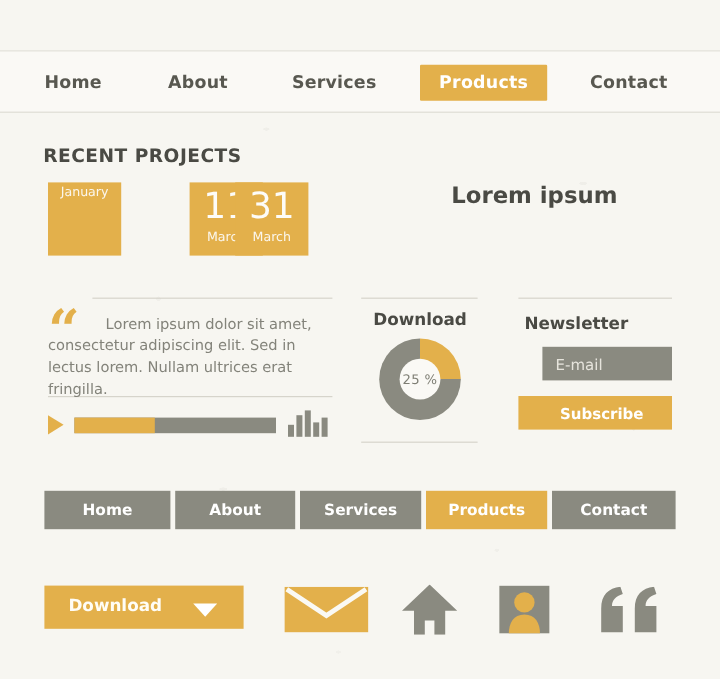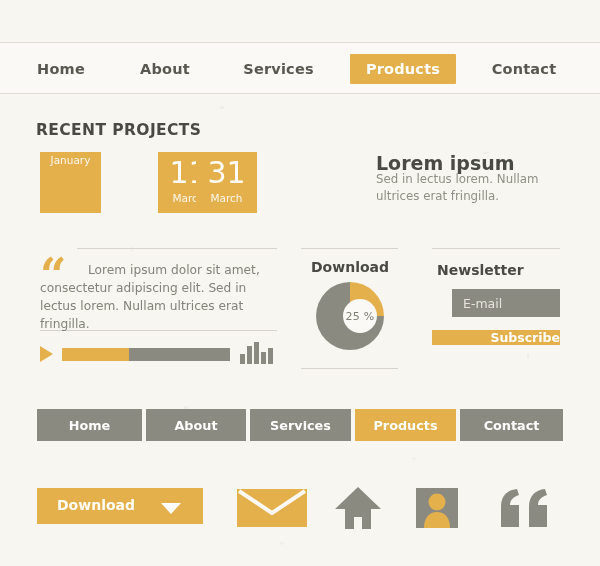--- a/index.html
+++ b/index.html
@@ -118,42 +118,42 @@
 
   
   .donut-label {
     position: absolute; left: 311px; top: 259px;
     font-size: 14px; font-weight: bold; color: #4a4a44;
   }
   .donut-wrap {
     position: absolute; left: 316px; top: 282px; width: 68px; height: 68px;
   }
   .donut-hole {
-    position: absolute; left: 27px; top: 17px; width: 34px; height: 34px;
+    position: absolute; left: 17px; top: 17px; width: 34px; height: 34px;
     border-radius: 50%; background: #faf9f5;
     display: flex; align-items: center; justify-content: center;
   }
   .donut-pct { font-size: 11px; color: #7e7e74; letter-spacing: .3px; }
 
   
   .nl-label {
     position: absolute; left: 437px; top: 262px;
     font-size: 14px; font-weight: bold; color: #4a4a44;
   }
   .nl-input {
     position: absolute; left: 452px; top: 289px; width: 108px; height: 28px;
     background: #8a8a80; border: none; color: #e6e4dc;
     font-size: 12.5px; font-family: inherit; padding-left: 11px;
   }
   .nl-input::placeholder { color: #e6e4dc; opacity: 1; }
   .nl-btn {
-    position: absolute; left: 432px; top: 330px; width: 128px; height: 15px;
+    position: absolute; left: 432px; top: 330px; width: 128px; height: 28px;
     background: #e3b04b; border: none; color: #ffffff;
     font-size: 12.5px; font-weight: bold; font-family: inherit;
-    text-align: right; padding-left: 11px; cursor: pointer;
+    text-align: center; padding-left: 11px; cursor: pointer;
   }
 
   
   .btn-row-item {
     position: absolute; top: 409px; height: 32px;
     display: flex; align-items: center; justify-content: center;
     background: #8a8a80; color: #ffffff;
     font-size: 12.8px; font-weight: bold; cursor: pointer;
   }
   .btn-row-item.active { background: #e3b04b; }
@@ -199,21 +199,20 @@
   <div class="date-tile" style="left:118px;margin-left:40px;">
     <span class="date-num">11</span>
     <span class="date-mon">March</span>
   </div>
   <div class="date-tile" style="left:196px;text-align:center;">
     <span class="date-num">31</span>
     <span class="date-mon">March</span>
   </div>
 
   <div class="feature-title">Lorem ipsum</div>
-  <div class="feature-text">Sed in lectus lorem. Nullam ultrices erat fringilla.</div>
 
   <div class="rule" style="left:77px;top:248px;width:200px;"></div>
   <div class="rule" style="left:40px;top:330px;width:237px;"></div>
   <div class="rule" style="left:301px;top:248px;width:97px;"></div>
   <div class="rule" style="left:301px;top:368px;width:97px;"></div>
   <div class="rule" style="left:432px;top:248px;width:128px;"></div>
 
   <div class="quote-mark">“</div>
   <div class="quote-text">Lorem ipsum dolor sit amet, consectetur adipiscing elit. Sed in lectus lorem. Nullam ultrices erat fringilla.</div>
 

